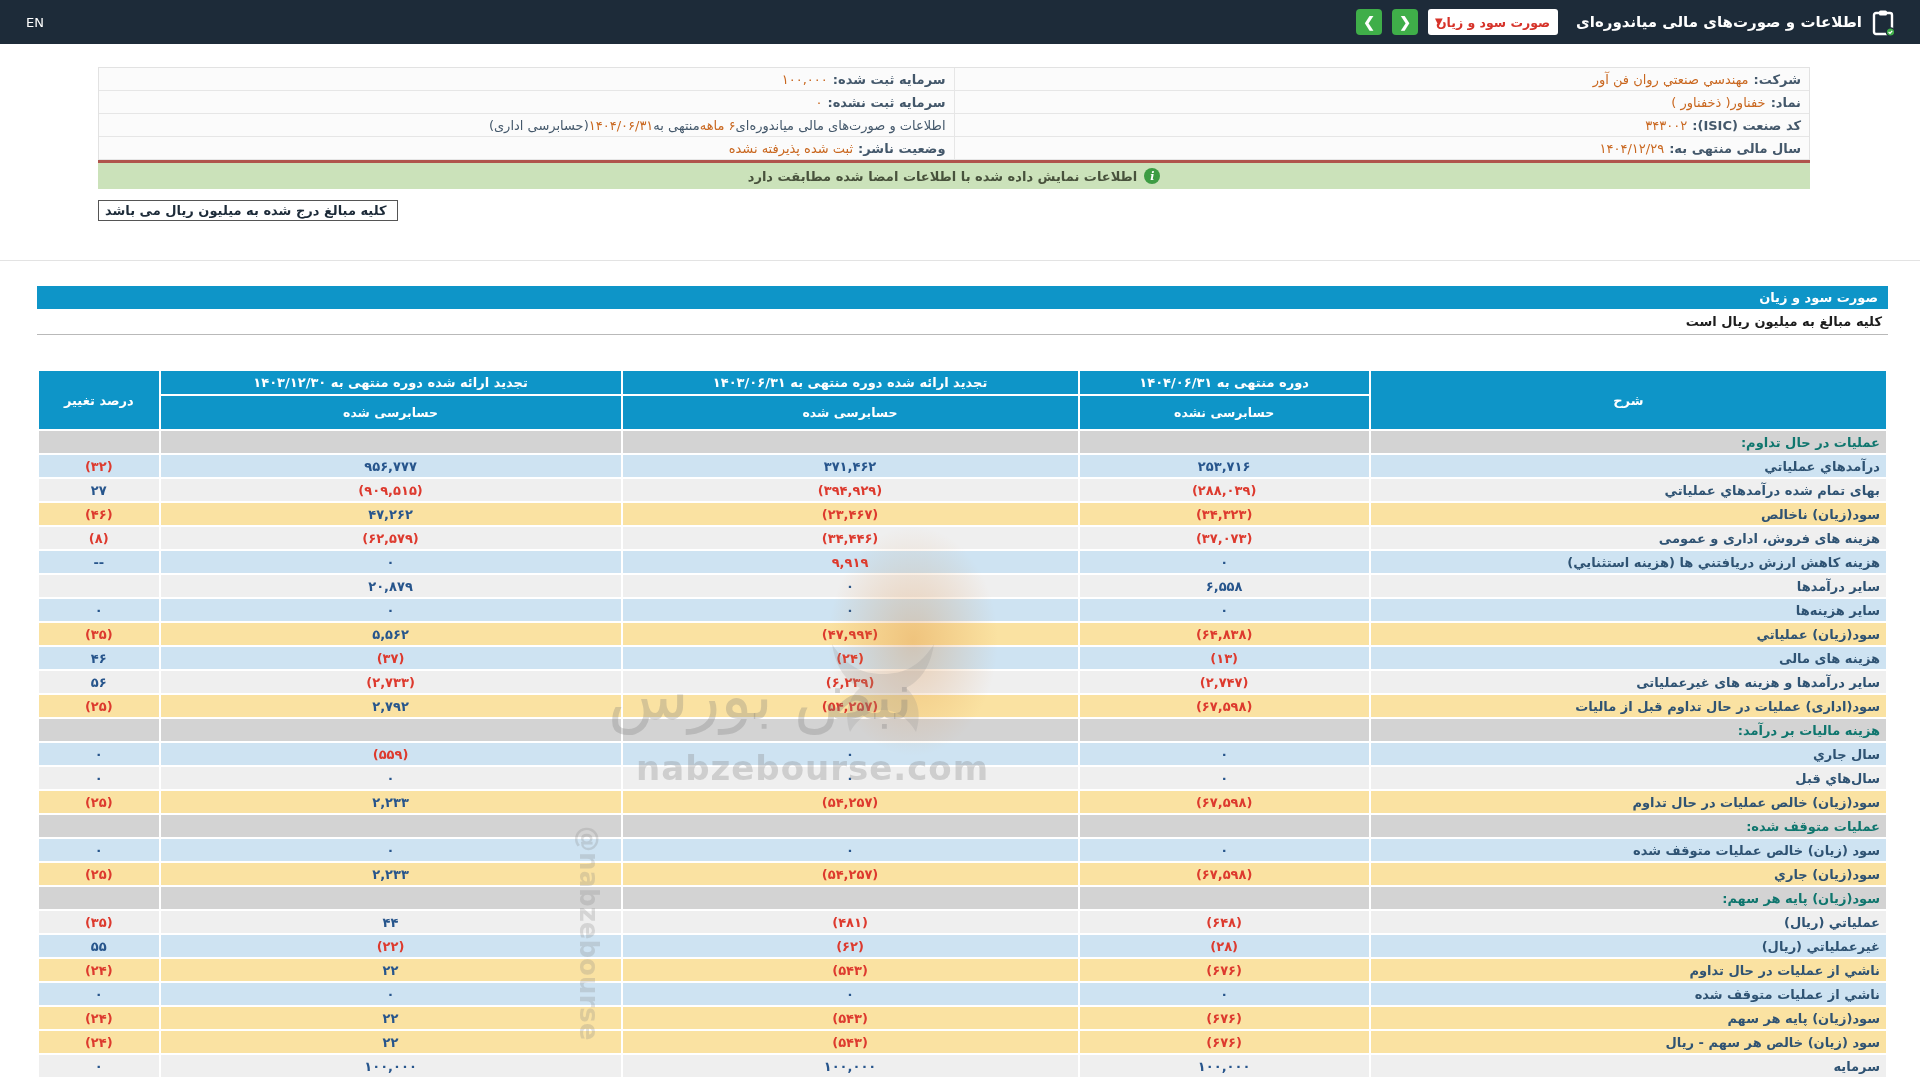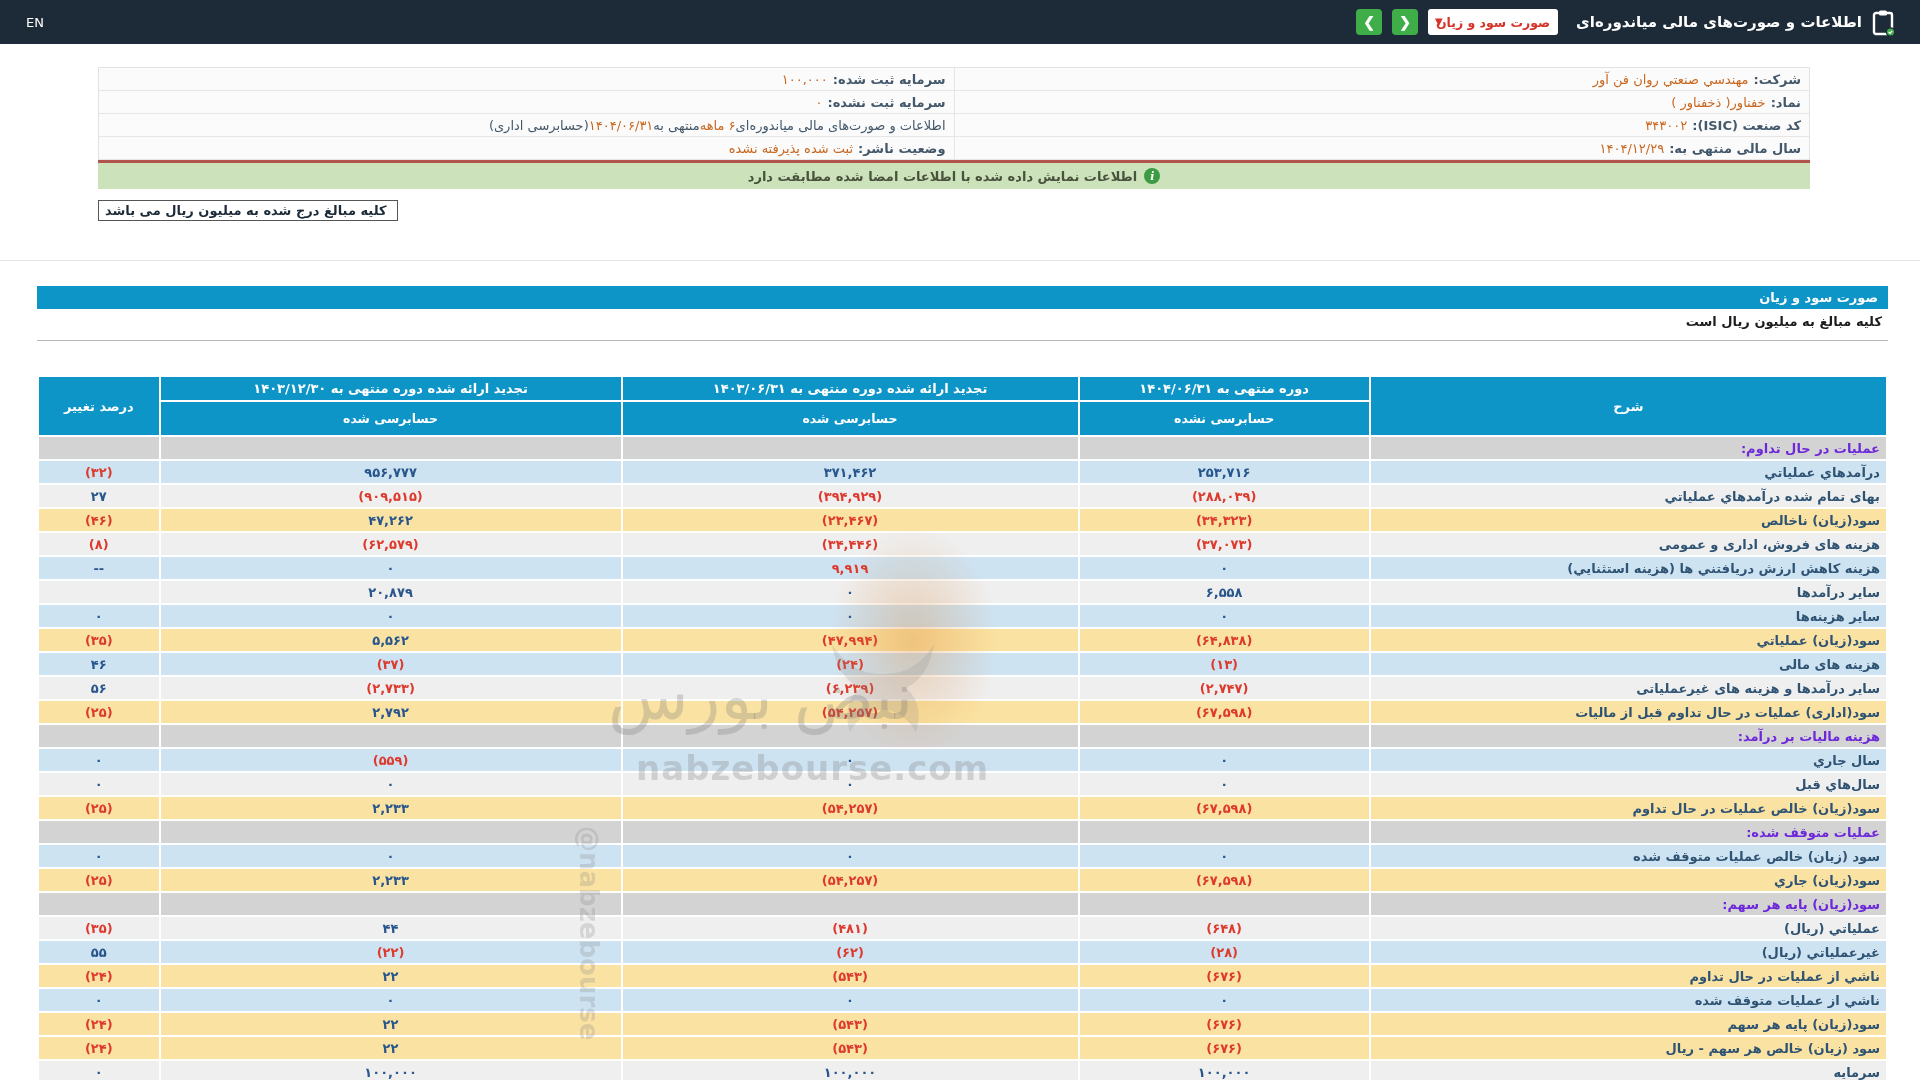--- a/index.html
+++ b/index.html
@@ -44,40 +44,40 @@
   .box-line { direction:ltr; margin:11px 0 0 98px; }
   .note-box { width:300px; border:1px solid #555; background:#fff; padding:2px 6px;
     text-align:left; font-size:13px; font-weight:bold; color:#1d2b39; direction:rtl; }
 
   .full-divider { margin-top:39px; border-top:1px solid #e3e3e3; width:1920px; }
 
   
   .statement { margin:25px 32px 0 37px; width:1851px; position:relative; }
   .stmt-title { height:23px; background:#0e95c8; color:#fff; font-size:13px;
     font-weight:bold; line-height:23px; padding-right:10px; }
-  .stmt-unit { height:32px; background:#fff; border-bottom:1px solid #b9b9b9;
+  .stmt-unit { height:26px; background:#fff; border-bottom:1px solid #b9b9b9;
     font-size:13px; font-weight:bold; color:#1d1d1d; line-height:25px; padding-right:6px; }
 
   table.stmt { width:1851px; margin-top:34px; border-collapse:collapse;
     border-bottom:2px solid #1a7fb5; table-layout:fixed; }
   table.stmt th { background:#0e95c8; color:#fff; font-weight:bold; font-size:13px;
     border:2px solid #fff; text-align:center; }
   table.stmt th.h-main { height:25px; }
   table.stmt th.h-sub  { height:35px; font-size:12.5px; }
   table.stmt td { height:24px; border:2px solid #fff; font-size:13px; padding:0 6px; }
   td.desc { text-align:right; color:#2f5373; font-weight:bold; }
   td.val  { text-align:center; font-weight:bold; }
   td.val.pos  { color:#27558c; }
   td.val.neg  { color:#dd3a2e; }
   td.val.dash { color:#27558c; }
   tr.blue   td { background:#cee3f2; }
   tr.gray   td { background:#efefef; }
   tr.yellow td { background:#fae2a2; }
   tr.section td { background:#d3d3d3; }
-  tr.section td.desc { color:#6d28d9; }
+  tr.section td.desc { color:#0f766e; }
 
   
   .watermark { position:absolute; right:0; top:0; width:1920px; height:1080px;
     pointer-events:none; z-index:5; direction:ltr; }
   .wm-big { position:absolute; left:640px; top:372px; font-size:66px; font-weight:normal;
     color:rgba(120,120,120,.28); }
   .wm-url { position:absolute; left:668px; top:462px; font-size:34px; font-weight:bold;
     letter-spacing:1px; color:rgba(130,130,130,.30); }
   .wm-at  { position:absolute; left:606px; top:540px; font-size:26px; font-weight:bold;
     color:rgba(130,130,130,.25); writing-mode:vertical-rl; }

